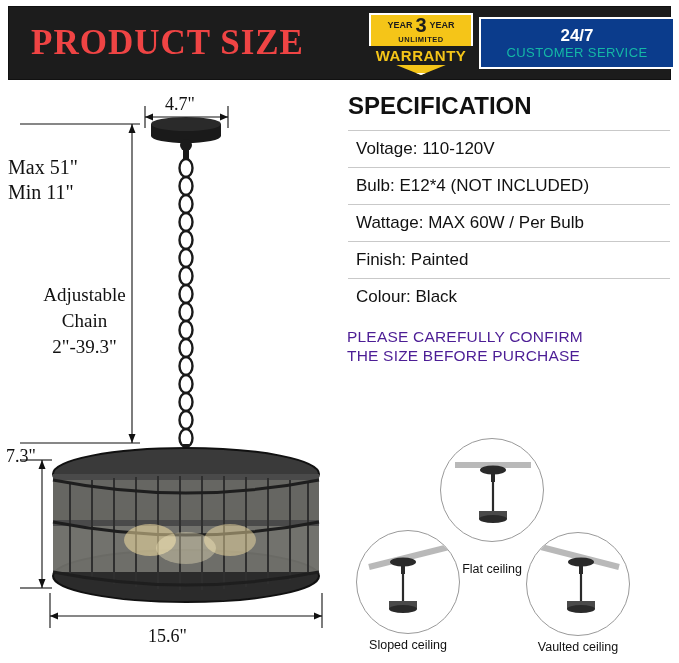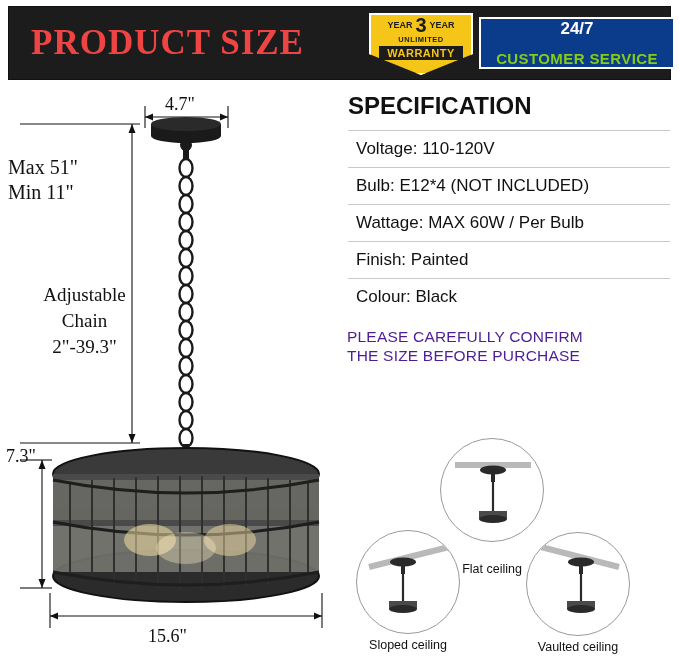--- a/index.html
+++ b/index.html
@@ -52,33 +52,33 @@
     font-size: 20px; font-weight: bold; color: #1c1c1c;
     line-height: 20px;
   }
   .badge-unl {
     font-size: 7.5px; font-weight: bold; color: #1c1c1c;
     letter-spacing: .5px;
   }
   .badge-warranty {
     margin-top: 2px;
     background: #1c1c1c; color: #f5c518;
-    font-size: 11px; font-weight: bold; letter-spacing: .5px;
+    font-size: 15px; font-weight: bold; letter-spacing: .5px;
     padding: 1px 8px;
   }
   .service-box {
     position: absolute; left: 470px; top: 10px;
     width: 196px; height: 52px;
     background: #0b3c8c;
     border: 2px solid #ffffff;
     display: flex; flex-direction: column;
-    align-items: center; justify-content: space-between;
+    align-items: center; justify-content: center;
   }
   .service-top { color: #ffffff; font-size: 17px; font-weight: bold; line-height: 19px; }
-  .service-bot { color: #84cc16; font-size: 15px; font-weight: bold; letter-spacing: .4px; }
+  .service-bot { color: #14b8a6; font-size: 13px; font-weight: normal; letter-spacing: .4px; }
 
   
   .left-panel { position: absolute; left: 0; top: 88px; width: 334px; height: 575px; }
 
   .dim-text {
     position: absolute;
     font-family: "Liberation Serif", serif;
     color: #111;
     white-space: nowrap;
   }

